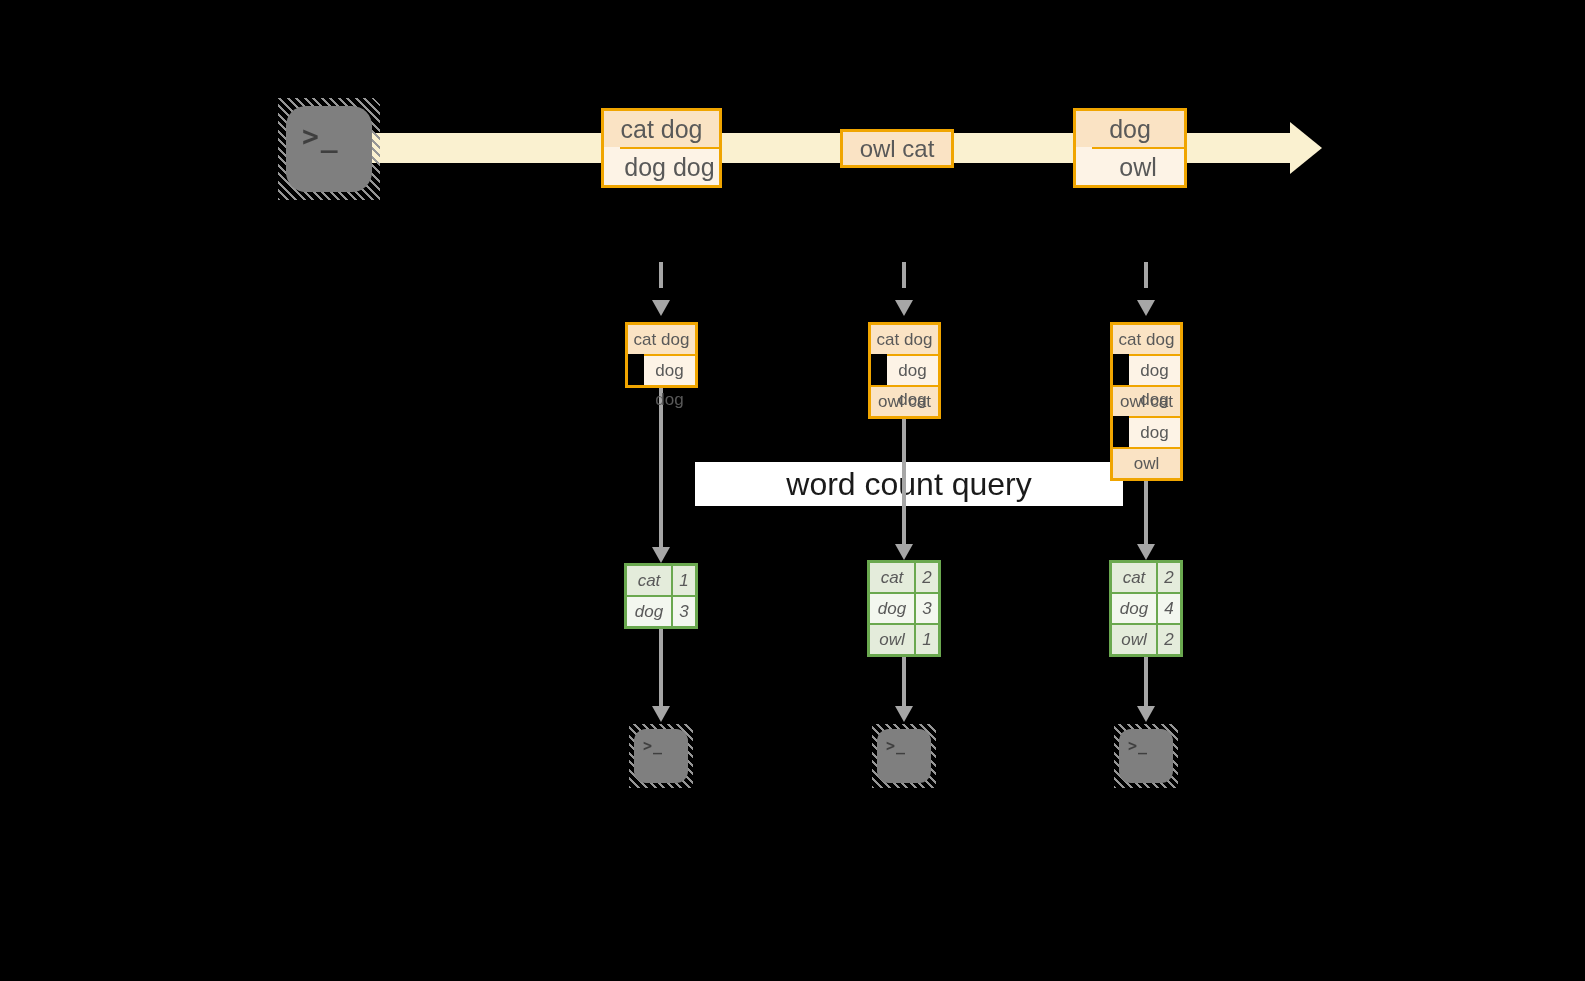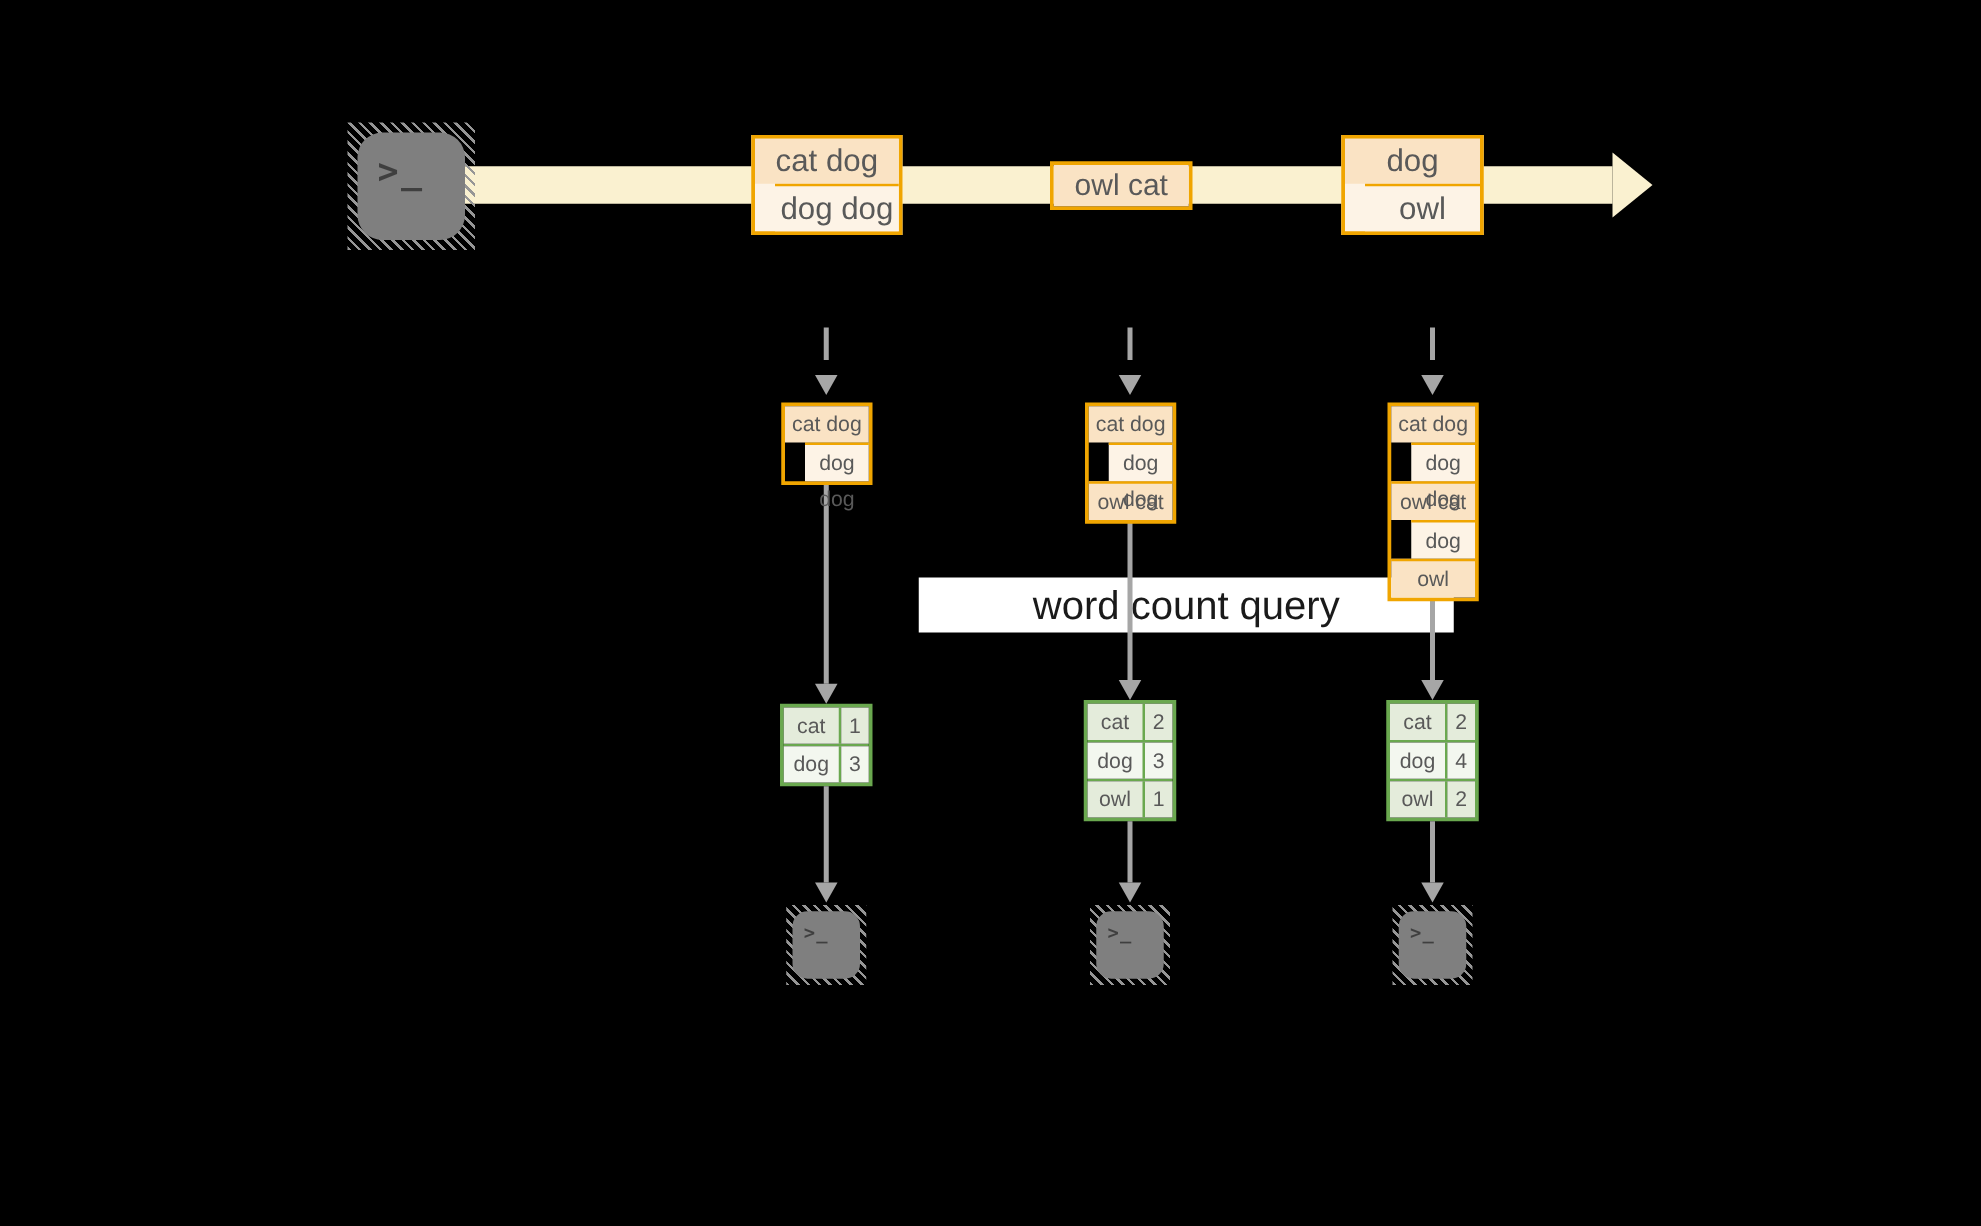--- a/index.html
+++ b/index.html
@@ -28,25 +28,25 @@
   .ahead { position:absolute; width:0; height:0; z-index:2;
     border-left:9px solid transparent; border-right:9px solid transparent; border-top:16px solid #A6A6A6; }
 
   
   .stack { position:absolute; width:67px; border:3px solid #F0A500; z-index:3; top:322px; }
   .scell { height:29px; line-height:29px; text-align:center; font-size:17px; color:#595959; }
   .sep2 { border-top:2px solid #F0A500; }
 
   
   .querybox { position:absolute; left:695px; top:462px; width:428px; height:44px; background:#FFFFFF;
-    z-index:1; text-align:center; line-height:44px; font-size:32px; color:#1A1A1A;margin-left:40px; }
+    z-index:1; text-align:center; line-height:44px; font-size:32px; color:#1A1A1A; }
 
   
   .gtable { position:absolute; width:68px; border:3px solid #6AA84F; z-index:2; }
-  .grow { display:flex; height:29px; }
+  .grow { display:flex; height:29px;font-style:italic; }
   .grow + .grow { border-top:2px solid #6AA84F; }
   .gword { width:44px; border-right:2px solid #6AA84F; text-align:center; line-height:29px; font-size:17px; color:#595959; }
   .gcount { flex:1; text-align:center; line-height:29px; font-size:17px; color:#595959; }
   .fill-gdark { background:#E4ECDB; }
   .fill-glight { background:#F3F7EF; }
 
   
   .term { position:absolute; z-index:2;
     background:repeating-linear-gradient(45deg, #969696 0 2px, transparent 2px 6px); }
   .term-lg { left:278px; top:98px; width:102px; height:102px; }

